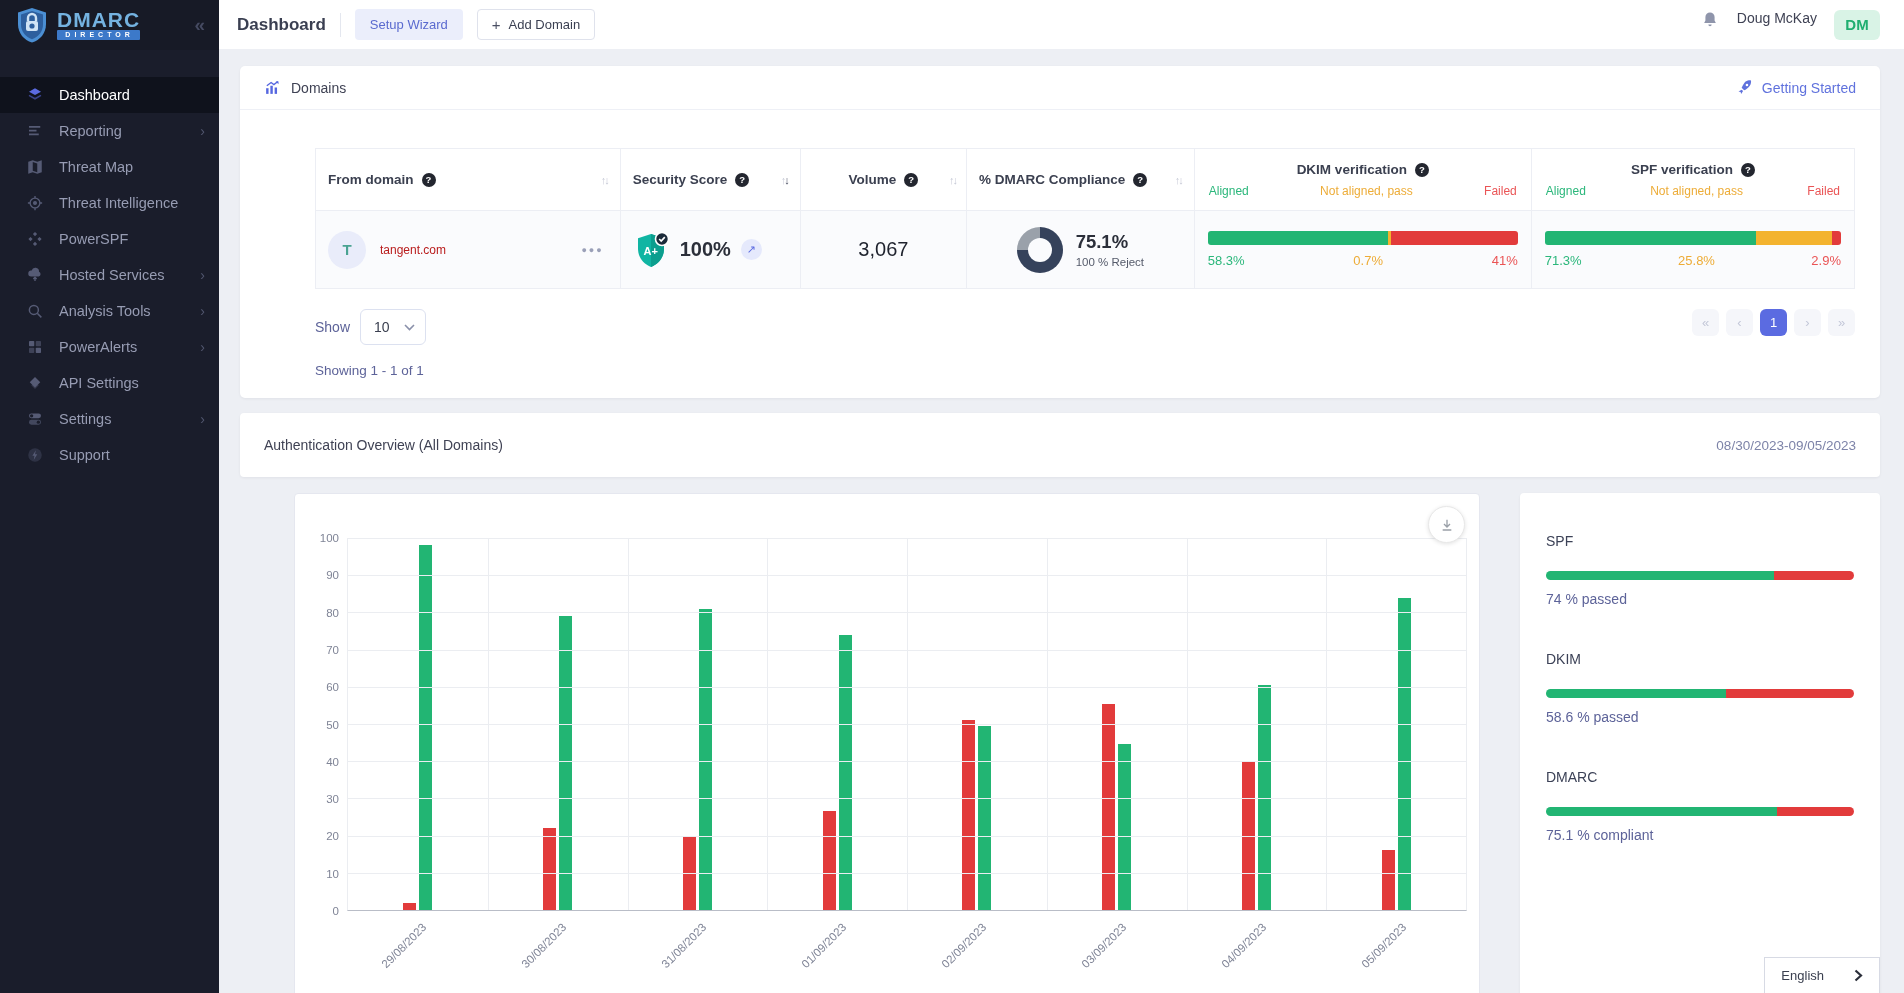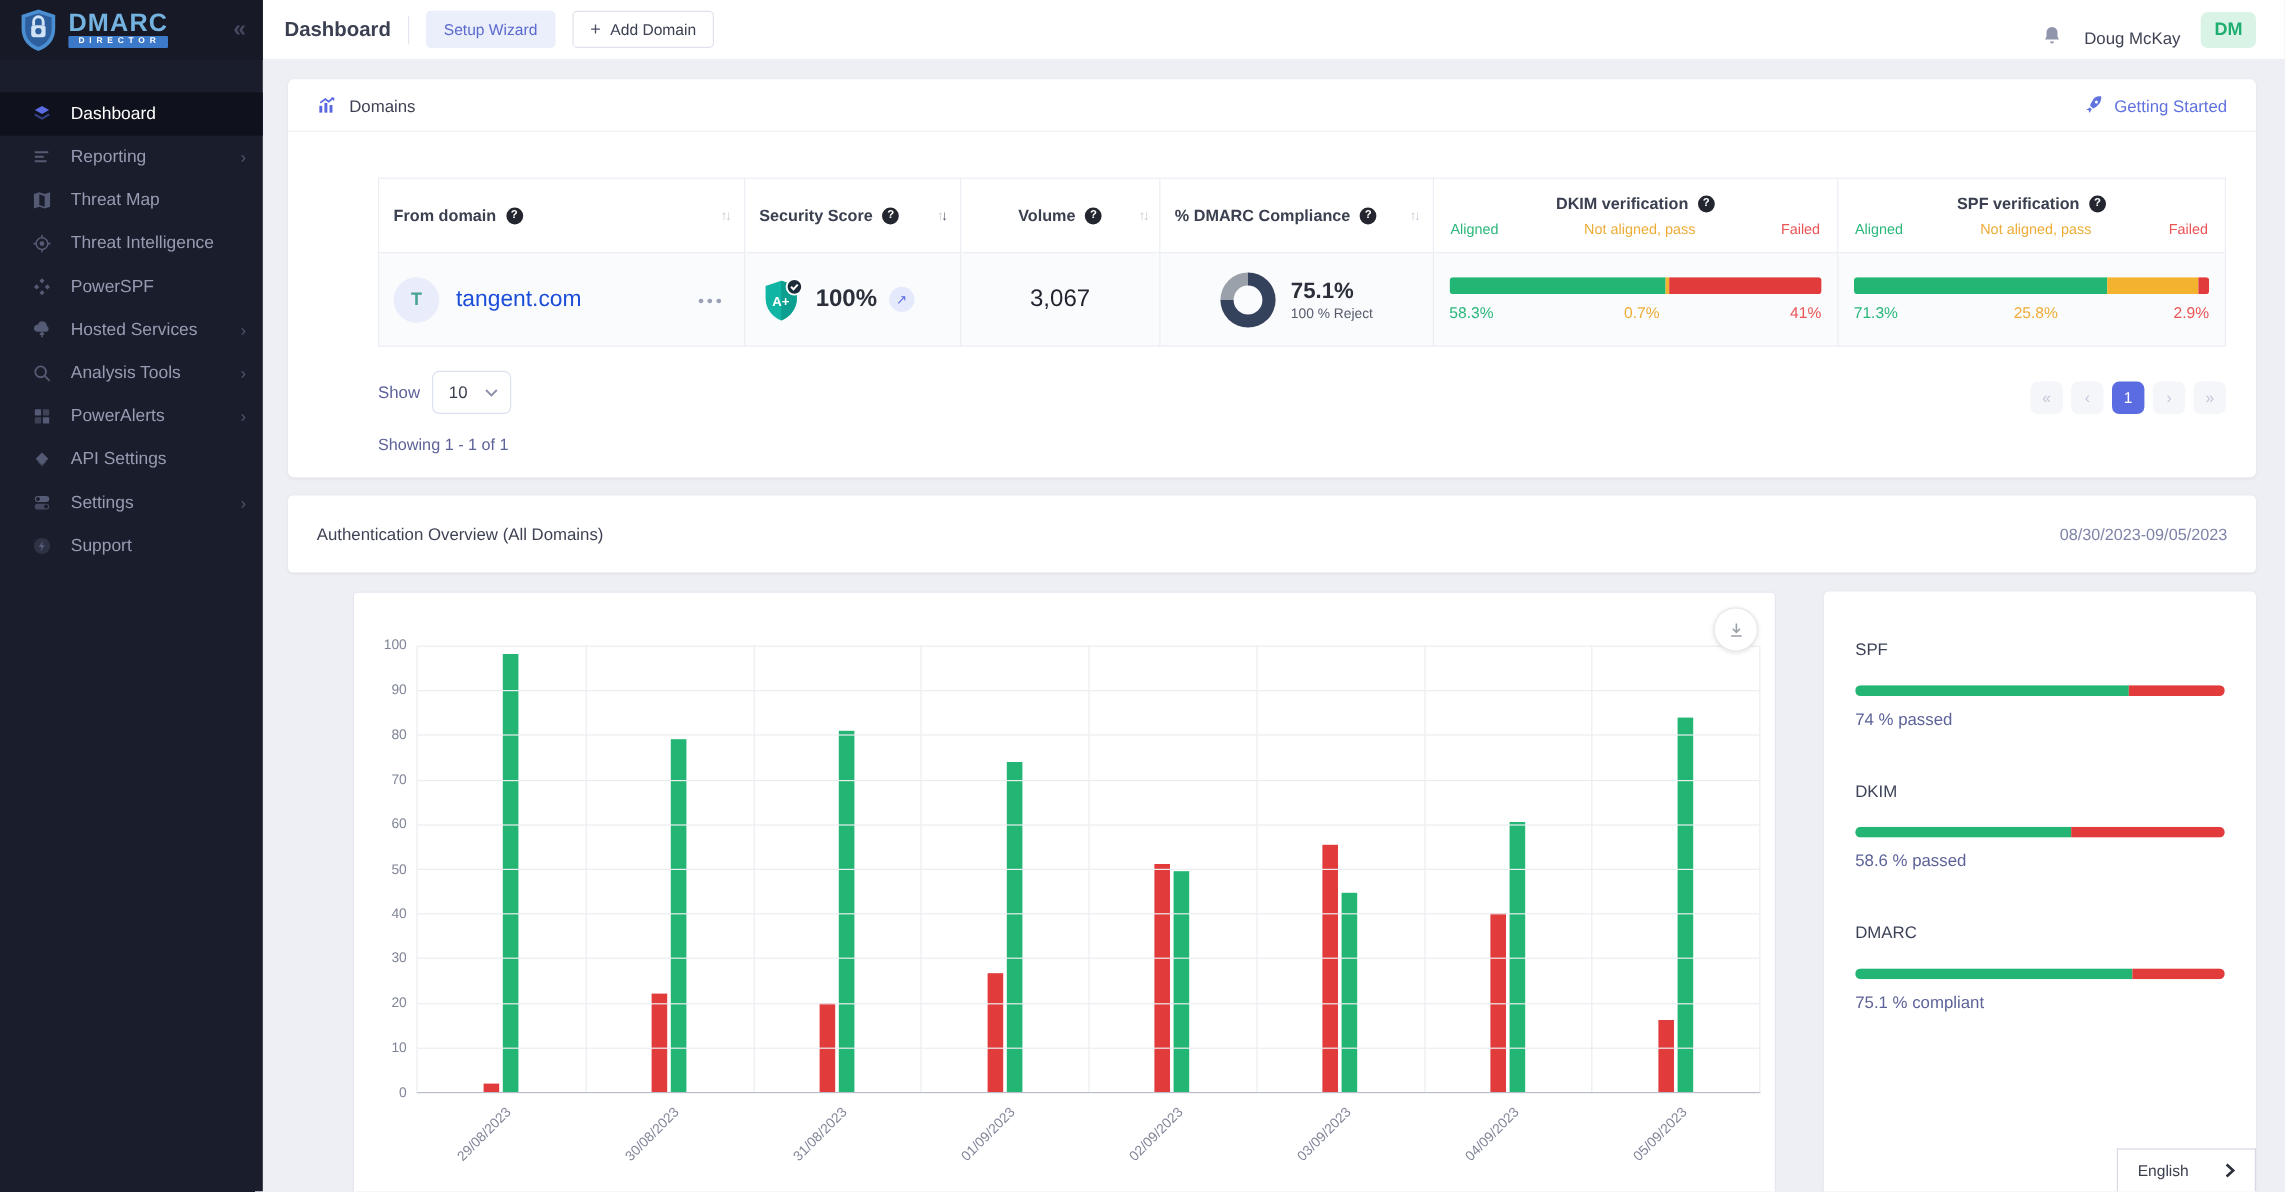--- a/index.html
+++ b/index.html
@@ -27,21 +27,21 @@
   
   .topbar { position:absolute; left:219px; top:0; right:0; height:49px; background:#fff;
     display:flex; align-items:center; padding:0 24px 0 18px; gap:14px; z-index:4; }
   .page-title { font-size:17px; font-weight:bold; color:#3a3f51; }
   .vdiv { width:1px; height:24px; background:#e4e7ef; }
   .btn-wizard { background:#ebeefb; color:#5a6acf; border:none; border-radius:4px;
     font-size:13px; padding:8px 15px; cursor:pointer; font-family:inherit; }
   .btn-add { background:#fff; border:1px solid #dfe2ec; border-radius:4px; color:#3a3f51;
     font-size:13px; padding:7px 14px; cursor:pointer; display:flex; align-items:center; gap:8px; font-family:inherit; }
   .btn-add .plus { font-size:15px; color:#4a4f63; line-height:10px; }
-  .top-right { margin-left:auto; display:flex; align-items:flex-end; gap:17px; }
+  .top-right { margin-left:auto; display:flex; align-items:flex-start; gap:17px; }
   .bell { color:#8f95ab; display:flex; cursor:pointer; }
   .user-name { font-size:14px; color:#3f4254; }
   .avatar { width:46px; height:30px; border-radius:6px; background:#d9f3e6; color:#1fae70;
     font-weight:bold; font-size:15px; display:flex; align-items:center; justify-content:center; cursor:pointer; }
 
   
   .content { position:absolute; left:219px; top:49px; right:0; bottom:0; padding:17px 24px 0 21px; overflow:hidden; }
   .card { background:#fff; border-radius:5px; box-shadow:0 1px 3px rgba(20,22,41,.06); }
   .card-head { display:flex; align-items:center; padding:13px 24px; border-bottom:1px solid #eef0f6; }
   .panel-title { display:flex; align-items:center; gap:10px; font-size:14px; color:#3f4254; }
@@ -62,38 +62,38 @@
   .sort { margin-left:auto; color:#c6c9d6; font-size:11px; letter-spacing:-2px; cursor:pointer; }
   .sort .active { color:#4a4f63; }
   .vtitle { display:flex; align-items:center; justify-content:center; gap:8px; padding-top:11px;
     font-size:13.5px; color:#3b4050; font-weight:bold; }
   .vsubs { display:flex; justify-content:space-between; padding:7px 14px 10px; font-size:12px; }
   .c-green { color:#2bb77b; } .c-yellow { color:#edac37; } .c-red { color:#ea5455; }
   .domains tbody td { height:78px; background:#fafbfd; vertical-align:middle; }
   .cell-domain { display:flex; align-items:center; gap:14px; padding:0 16px 0 12px; }
   .t-avatar { width:38px; height:38px; border-radius:50%; background:#e9ecfa; color:#4aa392;
     font-size:15px; font-weight:bold; display:flex; align-items:center; justify-content:center; flex:none; }
-  .domain-link { color:#1d4ed8; font-size:19px; text-decoration:none; cursor:pointer; }
+  .domain-link { color:#b91c1c; font-size:12px; text-decoration:none; cursor:pointer; }
   .dots { margin-left:auto; color:#9aa0b8; font-size:9px; letter-spacing:2px; cursor:pointer; }
   .cell-score { display:flex; align-items:center; gap:10px; padding-left:14px; }
   .score-val { font-size:20px; font-weight:bold; color:#2b2f3a; }
   .up-circle { width:21px; height:21px; border-radius:50%; background:#e5e9fc; color:#5b6be1;
     font-size:11px; display:flex; align-items:center; justify-content:center; cursor:pointer; }
   .cell-volume { text-align:center; font-size:20px; color:#1f232e; font-weight:500; }
   .cell-comp { display:flex; align-items:center; justify-content:center; gap:13px; }
   .donut { width:46px; height:46px; border-radius:50%; position:relative; flex:none; }
   .donut-hole { position:absolute; inset:11px; background:#fafbfd; border-radius:50%; }
   .comp-pct { font-size:18.5px; font-weight:bold; color:#2b2f3a; }
   .comp-note { font-size:11.5px; color:#555b6b; margin-top:3px; }
   .cell-verify { padding:0 13px; }
   .stackbar { display:flex; height:14px; border-radius:3px; overflow:hidden; }
   .stackbar span { height:100%; }
   .seglabels { display:flex; justify-content:space-between; margin-top:8px; font-size:13px; }
 
-  .table-footer { display:flex; align-items:flex-end; margin-top:20px;gap:28px; }
+  .table-footer { display:flex; align-items:flex-start; margin-top:20px;gap:28px; }
   .show-group { display:flex; align-items:center; gap:10px; }
   .show-label { font-size:14px; color:#5d6399; }
   .select-box { width:66px; height:36px; border:1px solid #dce1f0; border-radius:6px; background:#fff;
     display:flex; align-items:center; padding:0 10px 0 13px; font-size:14px; color:#3b4050; cursor:pointer; }
   .select-box .chev { margin-left:auto; color:#8a90aa; display:flex; }
   .pager { margin-left:auto; display:flex; gap:7px; }
   .pg-btn { width:27px; height:27px; border:none; border-radius:6px; background:#f5f6fa; color:#c3c7d8;
     font-size:13px; cursor:pointer; font-family:inherit; }
   .pg-btn.active { background:#5b6be1; color:#fff; }
   .showing { margin-top:18px; font-size:13.5px; color:#5d6399; }

